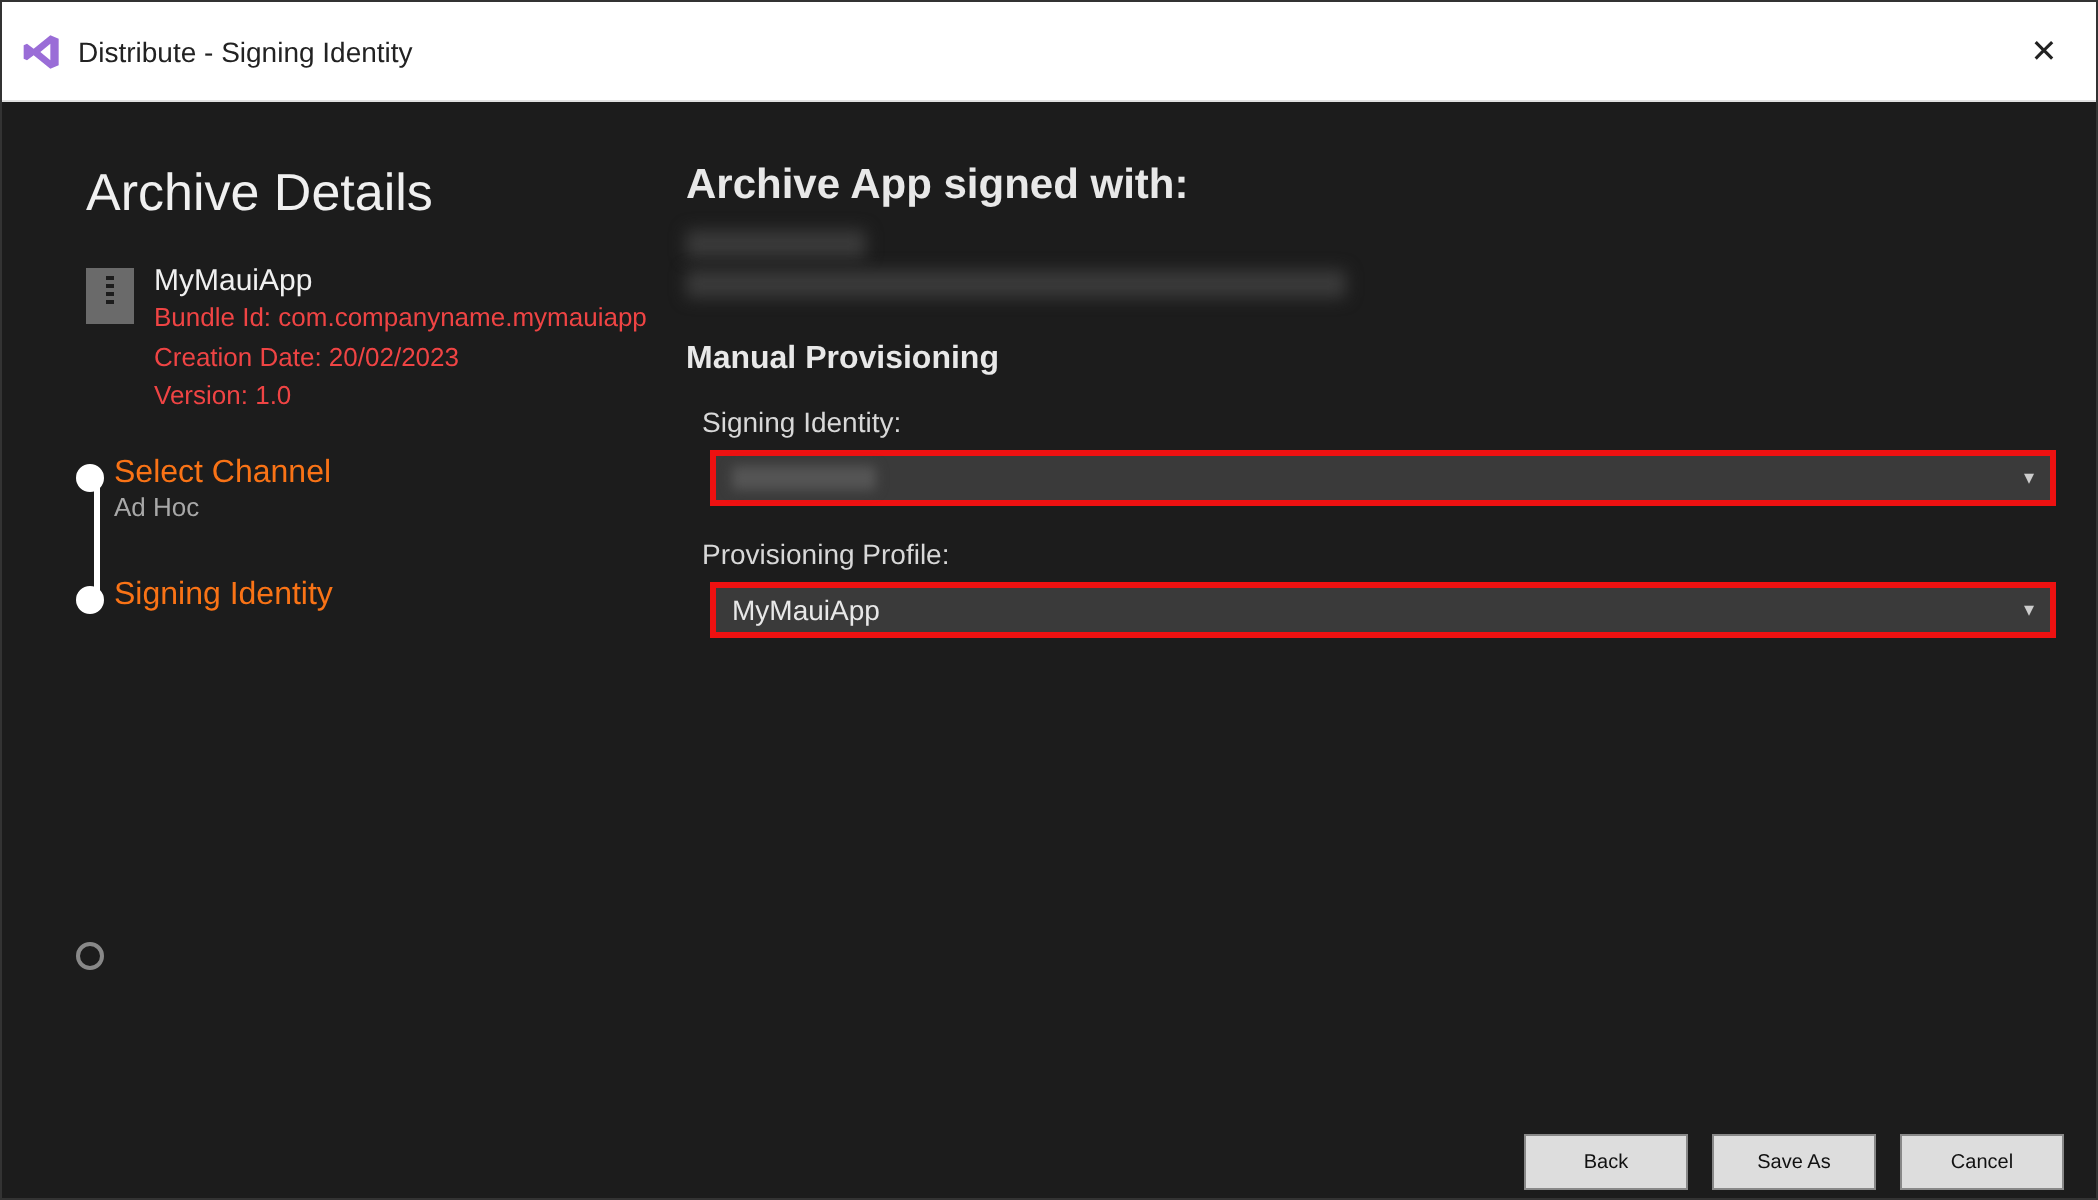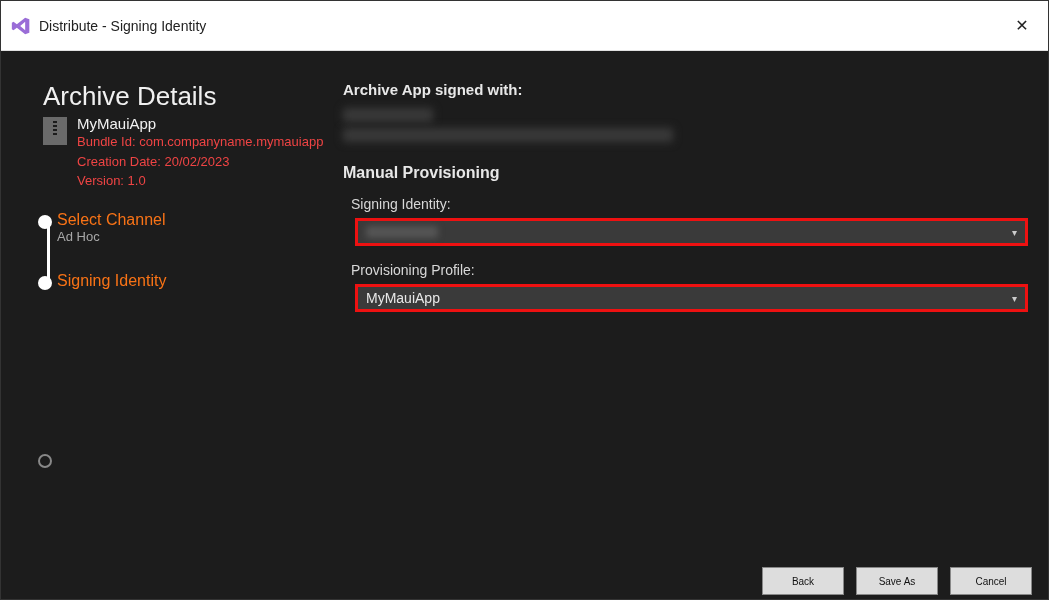--- a/index.html
+++ b/index.html
@@ -37,21 +37,21 @@
       padding: 30px 10px 10px 42px;
       overflow: hidden;
     }
     .sidebar {
       width: 290px;
       flex-shrink: 0;
     }
     .sidebar h1 {
       font-size: 26px;
       font-weight: 300;
-      margin-bottom: 3px;
+      margin-bottom: 20px;
       color: #f0f0f0;
     }
     .app-block {
       display: flex;
       gap: 10px;
       margin-bottom: 20px;
     }
     .zip-icon {
       width: 24px; height: 28px; background: #6a6a6a; flex-shrink: 0;
       position: relative; margin-top: 2px;
@@ -86,21 +86,21 @@
     .step.done .dot::after { content: ""; }
     .step.future { margin-top: 160px; }
     .step .label { font-size: 16px; color: #f97316; }
     .step .sub { font-size: 13px; color: #a8a8a8; }
     .panel {
       flex: 1;
       padding-left: 10px;
       padding-right: 10px;
     }
     .panel h2 {
-      font-size: 15px; font-weight: 600; margin-bottom: 10px;
+      font-size: 21px; font-weight: 600; margin-bottom: 10px;
     }
     .redacted-line {
       height: 14px; background: #3a3a3a; border-radius: 2px;
       filter: blur(4px); margin-bottom: 6px;
     }
     .redacted-line.short { width: 90px; }
     .redacted-line.long { width: 330px; }
     .section-title {
       font-size: 16px; font-weight: 600; margin-top: 22px; margin-bottom: 14px;
     }

